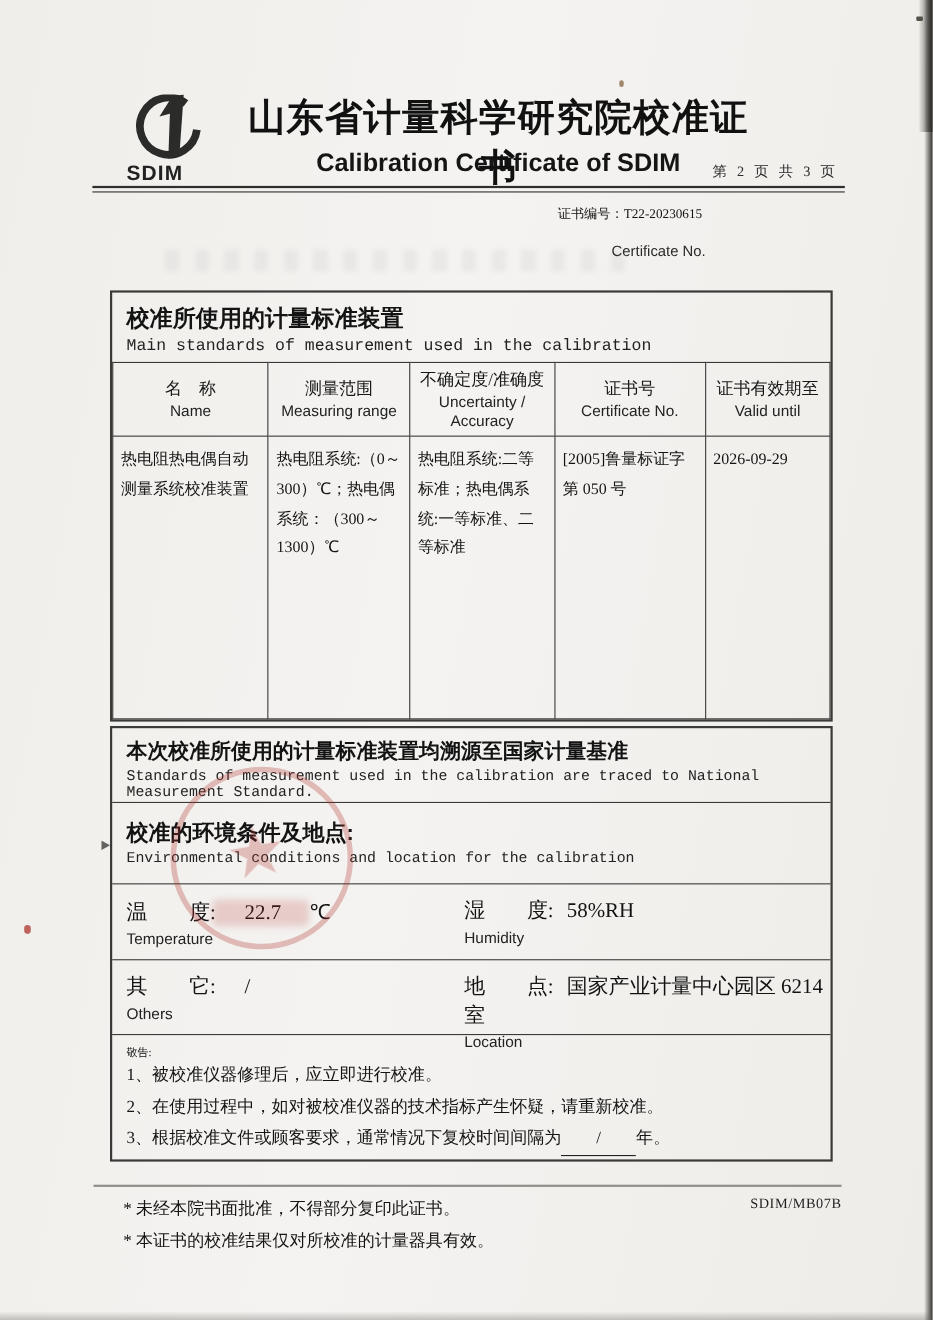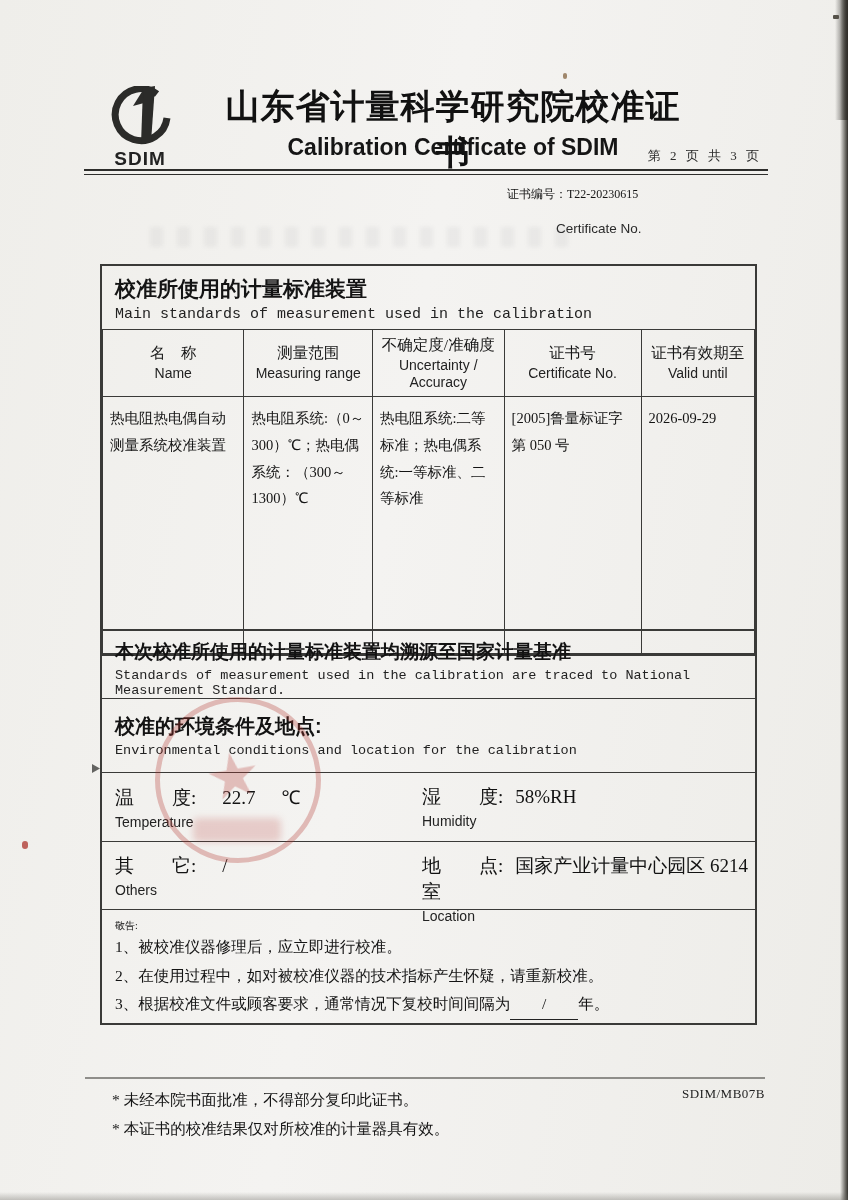--- a/index.html
+++ b/index.html
@@ -6,21 +6,21 @@
   .page {
     position:relative; width:848px; height:1200px; margin:0 auto;
     background-color:#f1f0ec;
     background-image:linear-gradient(100deg,#efeeea 0%,#f4f3f1 45%,#edece8 100%);
     overflow:hidden; color:#1b1b1b;
     font-family:"Liberation Serif", serif;
   }
   .abs { position:absolute; }
 
   
-  .logo-wrap { left:103px; top:86px; width:74px; text-align:center; }
+  .logo-wrap { left:115px; top:86px; width:74px; }
   .logo-svg { display:block; margin:0 auto; }
   .logo-text { font-family:"Liberation Sans", sans-serif; font-weight:700; font-size:19px; letter-spacing:1px; color:#222; margin-top:-2px; }
   .title-zh { left:212px; top:84px; width:482px; text-align:center; font-size:34px; font-weight:700; letter-spacing:1px; color:#111; }
   .title-en { left:212px; top:134px; width:482px; text-align:center; font-family:"Liberation Sans", sans-serif; font-weight:700; font-size:23px; color:#151515; }
   .page-info { right:86px; top:147px; font-size:13px; letter-spacing:3px; color:#2a2a2a; }
   .double-rule { left:84px; top:169px; width:684px; height:3px; border-top:2.5px solid #2e2e2c; border-bottom:1.5px solid #2e2e2c; }
 
   
   .certno-zh { left:507px; top:186px; font-size:12px; color:#141414; }
   .certno-en { left:556px; top:221px; font-family:"Liberation Sans", sans-serif; font-size:13.5px; color:#2a2a2a; }
@@ -34,21 +34,21 @@
   .sec-zh { font-family:"Liberation Sans", sans-serif; font-weight:700; font-size:21px; color:#141414; }
   .sec-en { font-family:Liberation Mono, monospace; font-size:15px; color:#222; margin-top:3px; }
   table.stdtable { width:100%; border-collapse:collapse; table-layout:fixed; flex:1; }
   .stdtable th, .stdtable td { border:1.5px solid #3a3a38; }
   .stdtable thead th { height:62px; font-weight:400; text-align:center; vertical-align:middle; padding:2px; }
   .th-zh { font-size:15.5px; color:#161616; display:block; }
   .th-en { font-family:"Liberation Sans", sans-serif; font-size:14px; color:#222; display:block; margin-top:1px; line-height:1.25; }
   .stdtable tbody td { vertical-align:top; padding:8px 7px; font-size:14.5px; line-height:1.85; color:#141414; }
 
   
-  .boxB { left:100px; top:629px; width:657px; height:396px; border:2px solid #3a3a38; box-sizing:border-box; display:flex; flex-direction:column; }
+  .boxB { left:100px; top:660px; width:657px; height:396px; border:2px solid #3a3a38; box-sizing:border-box; display:flex; flex-direction:column; }
   .brow { box-sizing:border-box; position:relative; }
   .brow + .brow { border-top:1.5px solid #3a3a38; }
   .row-trace { height:67px; padding:8px 13px; }
   .row-env-title { height:84px; padding:14px 13px; }
   .row-temp { height:74px; padding:11px 13px; }
   .row-other { height:71px; padding:11px 13px; }
   .row-notice { flex:1; padding:6px 13px; }
   .stmt-zh { font-family:"Liberation Sans", sans-serif; font-weight:700; font-size:19px; color:#131313; }
   .stmt-zh.big { font-size:20px; }
   .stmt-en { font-family:Liberation Mono, monospace; font-size:13.5px; color:#222; margin-top:3px; }

